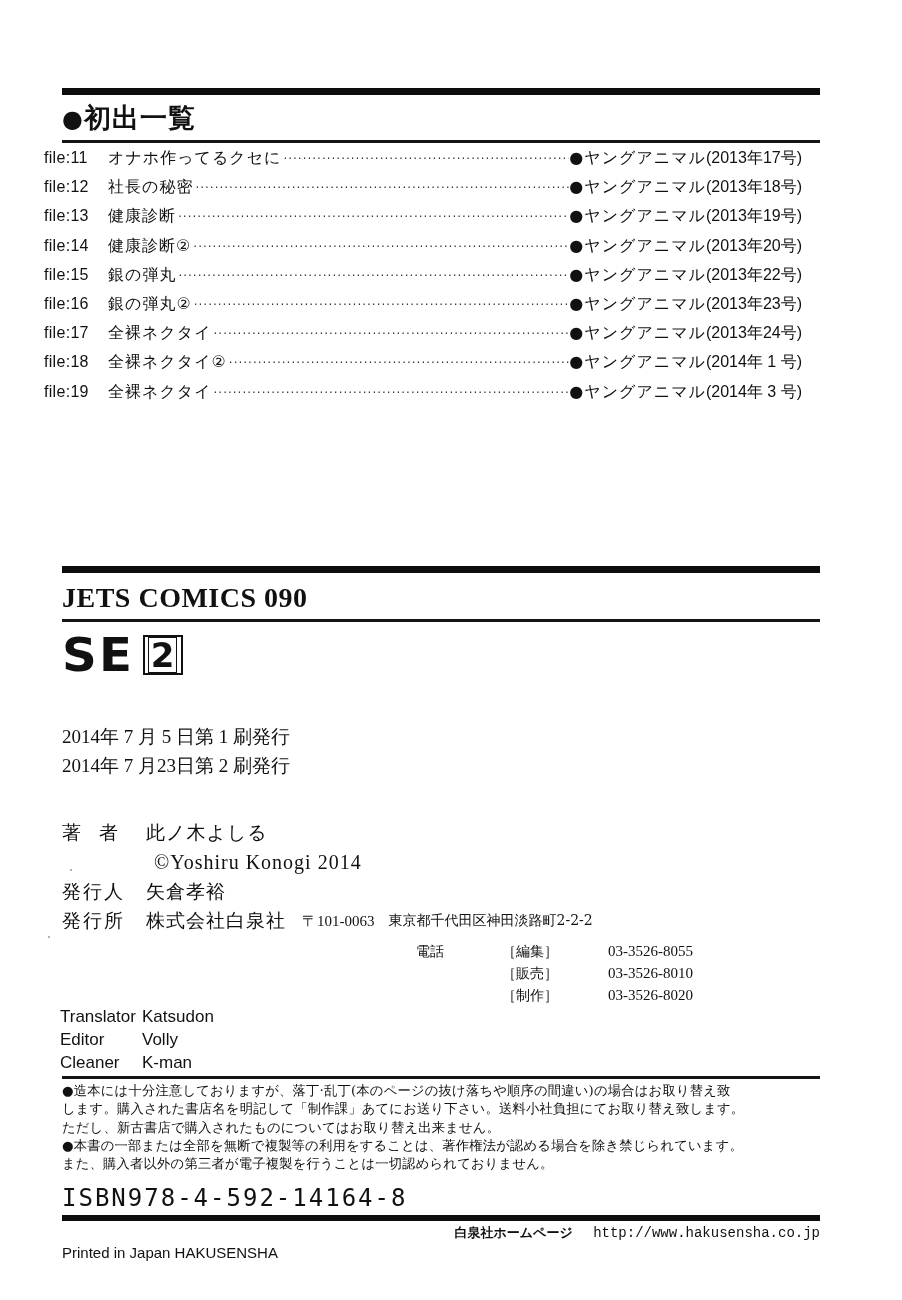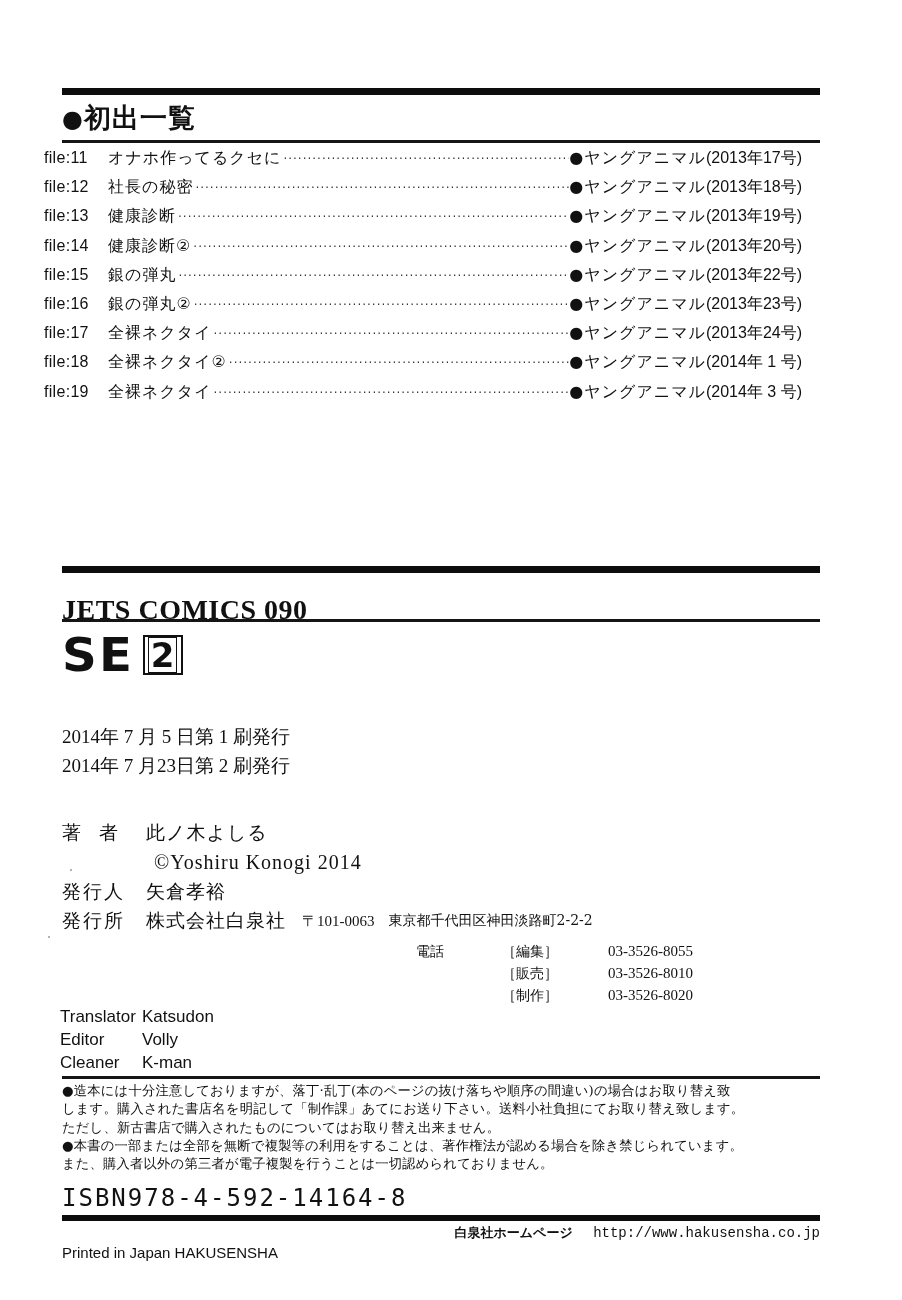--- a/index.html
+++ b/index.html
@@ -15,21 +15,21 @@
   .toc-list { position: absolute; left: 44px; top: 148px; width: 758px; }
   .toc-row { display: flex; align-items: baseline; height: 29.2px; font-size: 16px; white-space: nowrap; font-family: "DejaVu Sans", sans-serif; }
   .toc-row .file-no { width: 62px; font-family: "Liberation Sans", sans-serif; font-size: 16px; letter-spacing: 0.3px; }
   .toc-row .story { padding-left: 2px; letter-spacing: 1px; }
   .toc-row .leader { flex: 1; overflow: hidden; color: #333; letter-spacing: 1px; font-size: 12px; padding: 0 2px; }
   .toc-row .leader::before { content: "································································································································"; }
   .toc-row .magazine { letter-spacing: 1px; }
   .toc-row .issue { font-family: "Liberation Sans", sans-serif; font-size: 16px; }
 
   
-  .series { position: absolute; left: 62px; top: 582px; font-family: "Liberation Serif", serif; font-weight: bold; font-size: 28px; letter-spacing: 0.5px; margin-top: 12px; }
+  .series { position: absolute; left: 62px; top: 582px; font-family: "Liberation Serif", serif; font-weight: bold; font-size: 28px; letter-spacing: 0.5px; }
   .title-wrap { position: absolute; left: 62px; top: 632px; display: flex; align-items: center; }
   .title-main { font-family: "DejaVu Sans", sans-serif; font-weight: bold; font-size: 46px; letter-spacing: 2px; line-height: 46px; transform: scaleX(1.05); transform-origin: left; }
   .title-vol { margin-left: 12px; width: 40px; height: 40px; border: 2px solid #111; display: flex; align-items: center; justify-content: center; }
   .title-vol span { font-family: "DejaVu Sans", sans-serif; font-weight: bold; font-size: 34px; line-height: 34px; border: 1px solid #111; padding: 0 2px; }
 
   .print-dates { position: absolute; left: 62px; top: 722px; font-family: "Liberation Serif", serif; font-size: 19px; line-height: 29px; }
 
   .credits { position: absolute; left: 62px; top: 818px; font-family: "DejaVu Serif", serif; font-size: 19px; }
   .credit-row { display: flex; height: 29.5px; align-items: center; white-space: nowrap; }
   .credit-row .lbl { width: 84px; letter-spacing: 2px; }

